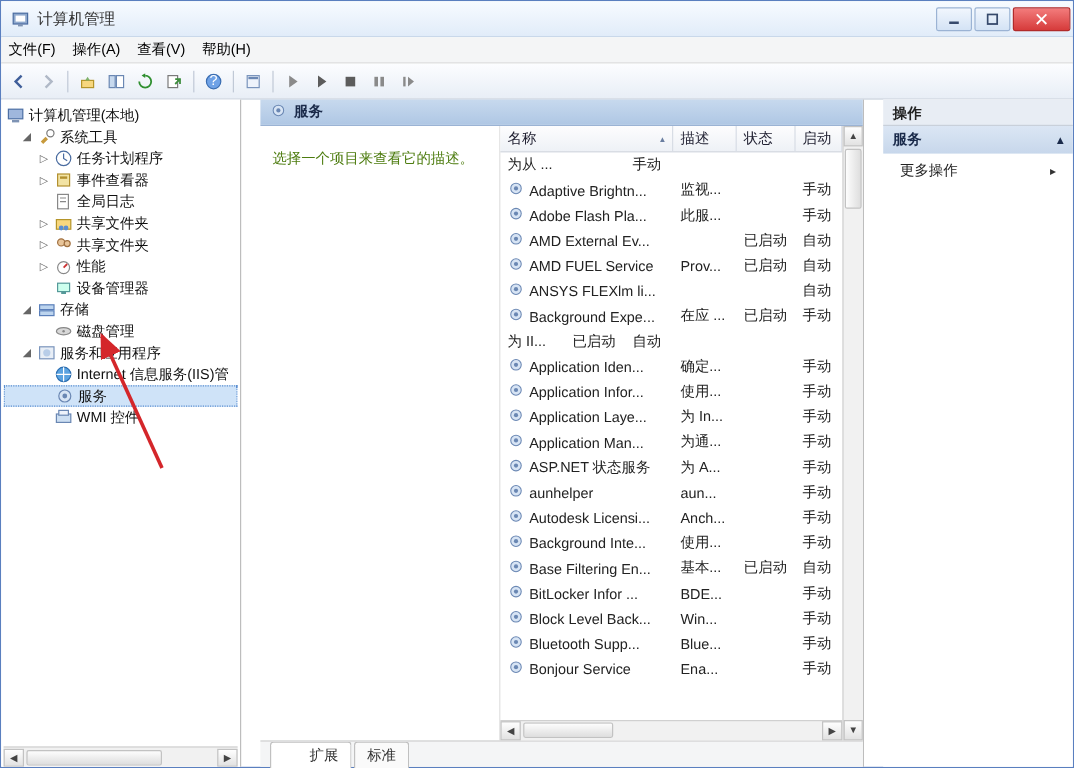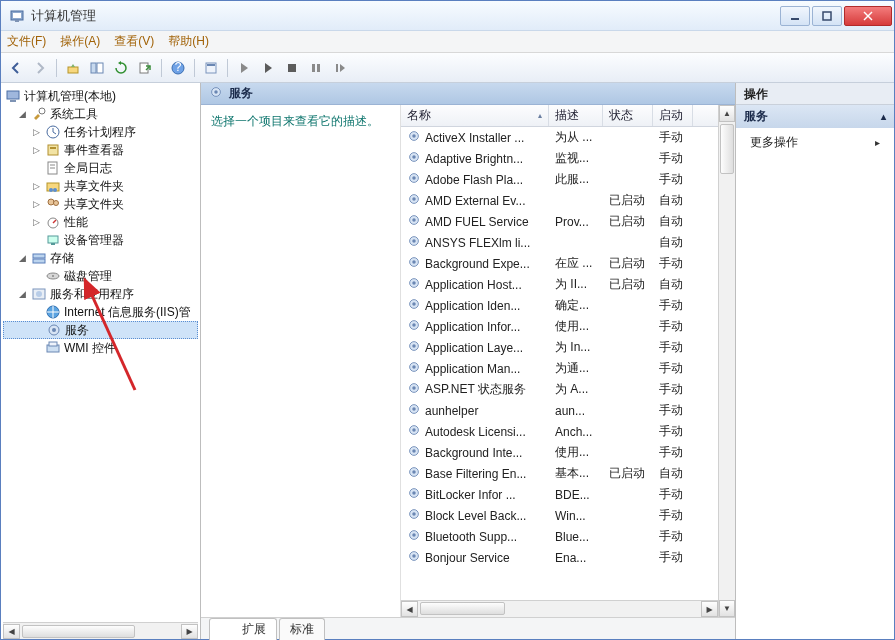--- a/index.html
+++ b/index.html
@@ -10,30 +10,30 @@
 .titlebar { height: 30px; background: linear-gradient(#f7fbff, #e1ecf9); display: flex; align-items: center; padding: 0 2px; border-bottom: 1px solid #c9d8ea; }
 .titlebar .icon { width: 16px; height: 16px; margin: 0 6px; }
 .titlebar .title { flex: 1; color: #333; font-size: 13px; }
 .winbtns { display: flex; gap: 2px; }
 .winbtn { width: 30px; height: 20px; border: 1px solid #9bb3d4; background: linear-gradient(#f1f6fd,#d4e3f5); border-radius: 2px; display: flex; align-items: center; justify-content: center; color: #374a6c; cursor: default; }
 .winbtn.close { background: linear-gradient(#f37c7c,#d63b3b); border-color: #b12a2a; color: #fff; width: 48px; }
 .winbtn svg { width: 10px; height: 10px; }
 
 
 .menubar { height: 22px; background: #f4f5f6; display: flex; align-items: center; padding: 0 6px; gap: 14px; border-bottom: 1px solid #d8d8d8; }
-.menubar span { color: #a16207; cursor: default; }
+.menubar span { color: #000000; cursor: default; }
 
 
 .toolbar { height: 30px; background: linear-gradient(#fcfdff,#e8eef6); border-bottom: 1px solid #c6cfdb; display: flex; align-items: center; padding: 0 4px; gap: 2px; }
 .tbtn { width: 22px; height: 22px; border: 1px solid transparent; display: flex; align-items: center; justify-content: center; border-radius: 2px; }
 .tsep { width: 1px; height: 18px; background: #c0c9d6; margin: 0 3px; }
 .tbtn svg { width: 14px; height: 14px; }
 
 
-.body { flex: 1; display: flex; min-height: 0; }
+.body { flex: 1; display: flex; min-height: 0; gap: 16px; }
 .treepane { width: 200px; border-right: 1px solid #bdbdbd; padding: 4px 2px 0 2px; overflow: auto; background: #fff; display: flex; flex-direction: column; }
 .mainpane { flex: 1; border-right: 1px solid #bdbdbd; display: flex; flex-direction: column; min-width: 0; }
 .actionpane { width: 158px; background: #fff; }
 
 
 .tree-scroll { flex: 1; overflow: auto; }
 .tree ul { list-style: none; }
 .tree li { white-space: nowrap; }
 .trow { display: flex; align-items: center; height: 18px; padding-left: 2px; gap: 3px; }
 .expander { width: 11px; height: 11px; display: inline-flex; align-items: center; justify-content: center; color: #666; font-size: 9px; }
@@ -44,21 +44,21 @@
 .indent1 { padding-left: 14px; }
 .indent2 { padding-left: 28px; }
 .tree-hsb { height: 17px; border-top: 1px solid #d0d0d0; background: #f1f1f1; display: flex; align-items: center; }
 .tree-hsb .arrow { width: 17px; height: 15px; background: linear-gradient(#fefefe,#e2e2e2); border: 1px solid #c2c2c2; display:flex;align-items:center;justify-content:center;color:#444;font-size:8px; }
 .tree-hsb .track { flex:1; position:relative; height:15px; }
 .tree-hsb .thumb { position:absolute; left:2px; width:70%; height:13px; top:1px; background: linear-gradient(#fdfdfd,#dedede); border:1px solid #c2c2c2; border-radius:2px; }
 
 
 .mainheader { height: 22px; background: linear-gradient(#c7d9ee,#afc7e4); border-bottom: 1px solid #9bb3d4; display: flex; align-items: center; padding: 0 8px; gap: 6px; color: #1a2a4a; font-weight: bold; }
 .maincontent { flex: 1; display: flex; min-height: 0; }
-.descpane { width: 200px; padding: 8px 10px; color: #0f766e; border-right: 1px solid #e0e0e0; }
+.descpane { width: 200px; padding: 19px 10px; color: #4d7c0f; border-right: 1px solid #e0e0e0; }
 .listwrap { flex: 1; display: flex; flex-direction: column; min-width: 0; position: relative; }
 .listheader { display: flex; background: linear-gradient(#fdfdfe,#eef1f6); border-bottom: 1px solid #d0d5de; height: 22px; }
 .colh { border-right: 1px solid #d8dde5; padding: 3px 6px; color: #223; display:flex; align-items:center; gap:4px; white-space:nowrap; overflow:hidden; }
 .colh.sort::after { content:"▴"; font-size:8px; color:#6a7ea0; margin-left:auto; }
 .listbody { flex:1; overflow:hidden; position:relative; }
 .lrow { display:flex; height:21px; align-items:center; }
 .lcell { padding: 2px 6px; white-space:nowrap; overflow:hidden; text-overflow:ellipsis; color:#222; display:flex; align-items:center; gap:4px; }
 .gear svg { width:14px; height:14px; }
 .vsb { width:17px; background:#f1f1f1; border-left:1px solid #d0d0d0; display:flex; flex-direction:column; }
 .vsb .arrow { height:17px; background:linear-gradient(#fefefe,#e2e2e2); border:1px solid #c2c2c2; display:flex;align-items:center;justify-content:center;color:#444;font-size:8px; }
@@ -444,27 +444,20 @@
           <div class="listflex">
             <div style="flex:1; display:flex; flex-direction:column; min-width:0;">
               <div class="listheader">
                 <div class="colh c-name sort">名称</div>
                 <div class="colh c-desc">描述</div>
                 <div class="colh c-stat">状态</div>
                 <div class="colh c-start">启动</div>
               </div>
               <div class="listbody" id="listbody">
                   <div class="lrow">
-                    <div class="lcell c-name">
-                      <span class="gear"><svg viewBox="0 0 16 16">
-                          <circle cx="8" cy="8" r="5" fill="#d7e4f4" stroke="#6a87b3"></circle>
-                          <circle cx="8" cy="8" r="2" fill="#6a87b3"></circle>
-                        </svg></span>
-                      <span>ActiveX Installer ...</span>
-                    </div>
                     <div class="lcell c-desc">为从 ...</div>
                     <div class="lcell c-stat"></div>
                     <div class="lcell c-start">手动</div>
                   </div>
                   <div class="lrow">
                     <div class="lcell c-name">
                       <span class="gear"><svg viewBox="0 0 16 16">
                           <circle cx="8" cy="8" r="5" fill="#d7e4f4" stroke="#6a87b3"></circle>
                           <circle cx="8" cy="8" r="2" fill="#6a87b3"></circle>
                         </svg></span>
@@ -528,27 +521,20 @@
                           <circle cx="8" cy="8" r="5" fill="#d7e4f4" stroke="#6a87b3"></circle>
                           <circle cx="8" cy="8" r="2" fill="#6a87b3"></circle>
                         </svg></span>
                       <span>Background Expe...</span>
                     </div>
                     <div class="lcell c-desc">在应 ...</div>
                     <div class="lcell c-stat">已启动</div>
                     <div class="lcell c-start">手动</div>
                   </div>
                   <div class="lrow">
-                    <div class="lcell c-name">
-                      <span class="gear"><svg viewBox="0 0 16 16">
-                          <circle cx="8" cy="8" r="5" fill="#d7e4f4" stroke="#6a87b3"></circle>
-                          <circle cx="8" cy="8" r="2" fill="#6a87b3"></circle>
-                        </svg></span>
-                      <span>Application Host...</span>
-                    </div>
                     <div class="lcell c-desc">为 II...</div>
                     <div class="lcell c-stat">已启动</div>
                     <div class="lcell c-start">自动</div>
                   </div>
                   <div class="lrow">
                     <div class="lcell c-name">
                       <span class="gear"><svg viewBox="0 0 16 16">
                           <circle cx="8" cy="8" r="5" fill="#d7e4f4" stroke="#6a87b3"></circle>
                           <circle cx="8" cy="8" r="2" fill="#6a87b3"></circle>
                         </svg></span>

